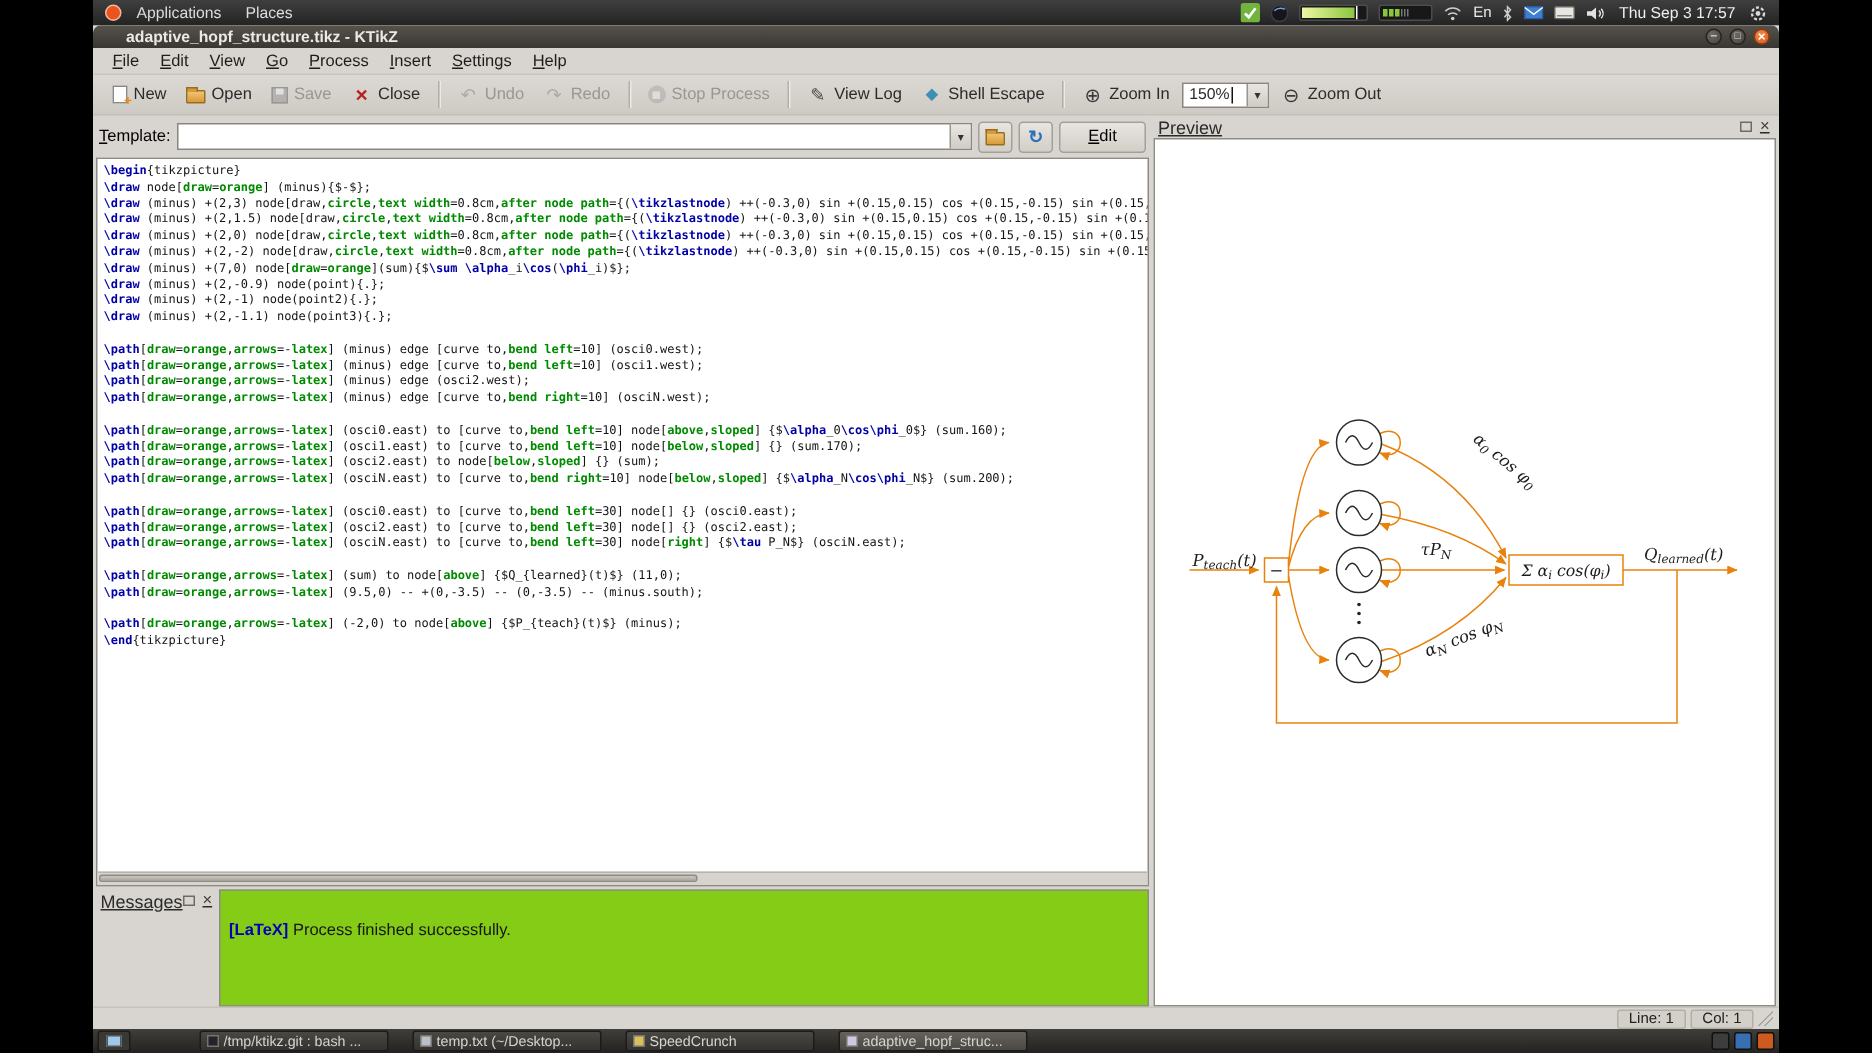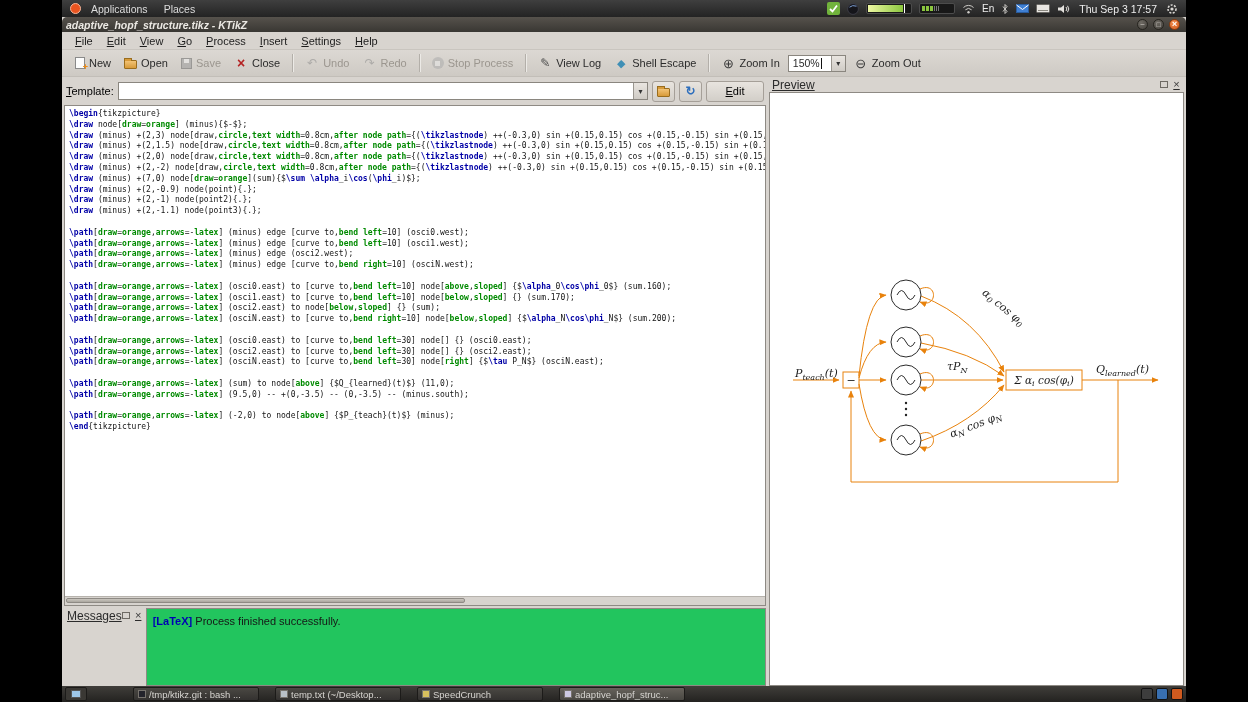--- a/index.html
+++ b/index.html
@@ -25,21 +25,21 @@
   .meter2 i{width:3px;height:5px;background:#8bc63f;}
   .meter2 i.off{width:1px;background:#777;}
   .tp-en{color:#eee;font-size:10px;}
   .tp-clock{color:#eee;padding:0 2px;white-space:nowrap;}
   .tray-wrap{display:flex;align-items:center;}
 
   
   .window{flex:1;display:flex;flex-direction:column;min-height:0;background:#d8d4cf;}
   .titlebar{height:15px;flex:none;background:linear-gradient(#56524c,#393733);
             border-radius:5px 5px 0 0;display:flex;align-items:center;
-            color:#ece9e4;font-size:10.5px;font-weight:bold;padding:0 6px 0 4px;font-style:italic;}
+            color:#ece9e4;font-size:10.5px;font-weight:bold;padding:0 6px 0 22px;}
   .win-buttons{margin-left:auto;display:flex;gap:5px;align-items:center;}
   .wbtn{width:11px;height:11px;border-radius:50%;background:radial-gradient(circle at 35% 30%,#6e6a63,#45423d);
         border:1px solid #26241f;box-sizing:border-box;display:flex;align-items:center;justify-content:center;
         color:#d8d5d0;font-size:8px;line-height:1;}
   .wbtn-close{background:radial-gradient(circle at 35% 30%,#f08a4b,#d35c1e);border-color:#8a3a0d;color:#fff;}
   .wbtn-min::before{content:"–";margin-top:-2px;}
   .wbtn-max::before{content:"□";font-size:7px;}
   .wbtn-close::before{content:"×";font-size:9px;}
 
   .menubar{height:17px;flex:none;display:flex;align-items:center;padding-left:6px;
@@ -101,21 +101,21 @@
   .hthumb{width:57%;height:5px;margin:1px 0 0 1px;background:linear-gradient(#cac6bf,#aba79f);
           border:1px solid #8e8a84;border-radius:2px;box-sizing:border-box;}
 
   .dock-header{height:15px;flex:none;display:flex;align-items:center;font-size:12px;color:#2b2b2b;padding:0 3px;text-decoration:underline;}
   .dock-icons{margin-left:auto;display:flex;gap:4px;align-items:center;}
   .dock-float{width:8px;height:7px;border:1px solid #6e6a64;box-sizing:border-box;}
   .dock-close{width:9px;height:9px;display:flex;align-items:center;justify-content:center;}
   .dock-close::before{content:"×";font-size:11px;color:#3c3c3c;line-height:1;}
 
   .messages{height:78px;flex:none;display:flex;flex-direction:row;margin-top:2px;}
-  .messages-body{flex:1;background:#22c55e;border:1px solid #8e8a84;font-size:11px;padding:6px 6px;color:#161616;}
+  .messages-body{flex:1;background:#84cc16;border:1px solid #8e8a84;font-size:11px;padding:20px 6px;color:#161616;}
   .latex-tag{color:#0000b4;font-weight:bold;}
 
   .splitter{width:3px;flex:none;background:#d8d4cf;cursor:col-resize;}
   .preview-col{flex:1;display:flex;flex-direction:column;min-width:0;}
   .preview-body{flex:1;background:#fff;border:1px solid #8e8a84;position:relative;overflow:hidden;}
   .preview-body svg{position:absolute;left:0;top:0;}
 
   .statusbar{height:14px;flex:none;display:flex;align-items:center;justify-content:flex-end;gap:3px;
              padding:0 4px;font-size:10px;color:#222;border-top:1px solid #c6c2bc;}
   .status-cell{border:1px solid #b2aea8;border-radius:2px;padding:0 7px;height:11px;display:flex;
@@ -430,20 +430,25 @@
               <text x="177" y="277"><tspan>τP</tspan><tspan font-size="8" dy="2.5">N</tspan></text>
               <text text-anchor="middle" transform="translate(231,217) rotate(40)"><tspan>α</tspan><tspan font-size="8" dy="2.5">0</tspan><tspan dy="-2.5"> cos φ</tspan><tspan font-size="8" dy="2.5">0</tspan></text>
               <text text-anchor="middle" transform="translate(207,335) rotate(-21)"><tspan>α</tspan><tspan font-size="8" dy="2.5">N</tspan><tspan dy="-2.5"> cos φ</tspan><tspan font-size="8" dy="2.5">N</tspan></text>
               <text x="274" y="291" text-anchor="middle" font-size="10.5"><tspan>Σ α</tspan><tspan font-size="8" dy="2">i</tspan><tspan dy="-2"> cos(φ</tspan><tspan font-size="8" dy="2">i</tspan><tspan dy="-2">)</tspan></text>
             </g>
           </svg>
         </div>
       </div>
     </div>
 
+    <div class="statusbar">
+      <span class="status-cell">Line: 1</span>
+      <span class="status-cell">Col: 1</span>
+      <span class="grip"></span>
+    </div>
   </div>
 
   <div class="taskbar">
     <span class="show-desktop"></span>
     <span style="display:flex;gap:16px;margin-left:42px;">
         <span class="task-btn">
           <span class="task-ic tic-terminal"></span>
           <span class="task-label">/tmp/ktikz.git : bash ...</span>
         </span>
         <span class="task-btn">

